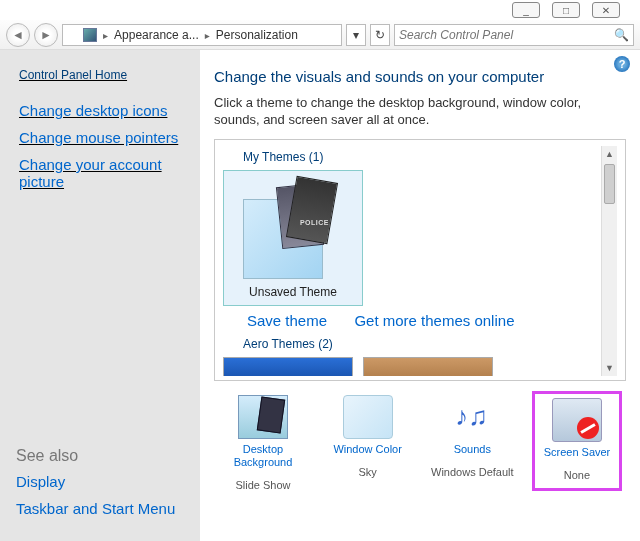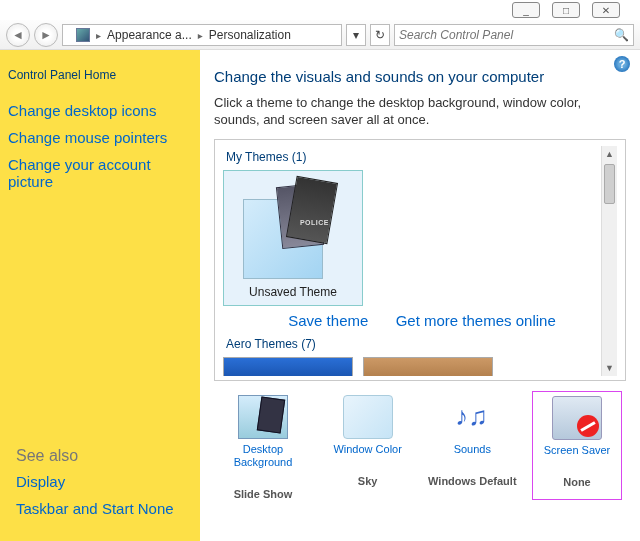--- a/index.html
+++ b/index.html
@@ -6,73 +6,73 @@
   body { font-family: "Segoe UI", Tahoma, sans-serif; font-size: 12px; background: #fff; width: 640px; height: 541px; overflow: hidden; color: #000; }
   a.link { color: #0066cc; text-decoration: none; cursor: pointer; font-size: 15px; }
 
   
   .titlebar { height: 20px; display: flex; justify-content: flex-end; align-items: center; padding-right: 20px; gap: 12px; }
   .winbtn { width: 28px; height: 16px; border: 1px solid #888; border-radius: 3px; display: flex; align-items: center; justify-content: center; font-size: 10px; color: #555; background: #f7f7f7; cursor: default; }
 
   
   .navbar { height: 30px; display: flex; align-items: center; padding: 0 6px; border-bottom: 1px solid #ddd; background: linear-gradient(#fdfdfd,#f0f0f0); gap: 4px; }
   .navbtn { width: 24px; height: 24px; border: 1px solid #bbb; border-radius: 50%; background: radial-gradient(#fff 30%, #e8e8e8 100%); display: flex; align-items: center; justify-content: center; color: #777; cursor: pointer; }
-  .address { flex: 0 0 280px; height: 22px; border: 1px solid #bbb; background: #fff; display: flex; align-items: center; padding: 0 13px; gap: 4px; }
+  .address { flex: 0 0 280px; height: 22px; border: 1px solid #bbb; background: #fff; display: flex; align-items: center; padding: 0 20px; gap: 4px; }
   .address .crumb { color: #333; white-space: nowrap; }
   .address .sep::after { content: "▸"; color: #666; margin: 0 2px; font-size: 10px; }
   .address .icon { width: 14px; height: 14px; background: linear-gradient(135deg,#6aa,#357); border: 1px solid #679; }
   .smallbtn { width: 20px; height: 22px; border: 1px solid #bbb; background: #fff; display: flex; align-items: center; justify-content: center; color: #444; cursor: pointer; }
   .search { flex: 1; height: 22px; border: 1px solid #bbb; display: flex; align-items: center; padding: 0 4px; background:#fff; }
   .search input { border: none; flex: 1; font-size: 12px; color: #1d4ed8; font-style: italic; outline: none; }
   .search .sicon { color: #2a6; }
 
   
   .body { display: flex; height: 491px; }
-  .sidebar { width: 200px; padding: 18px 8px; background: #fde047; position: relative; }
+  .sidebar { width: 200px; padding: 18px 19px; background: #e5e5e5; position: relative; text-decoration: underline; }
   .sidebar .home { color: #003e78; font-size: 12px; margin-bottom: 20px; }
   .sidebar a.link { display: block; margin-bottom: 10px; }
   .sidebar .seealso { position: absolute; bottom: 14px; left: 16px; }
   .sidebar .seealso .lbl { color: #777; font-size: 16px; margin-bottom: 8px; display:block; }
 
   .main { flex: 1; padding: 18px 14px 10px 14px; position: relative; }
   .help { position: absolute; top: 6px; right: 10px; width: 16px; height: 16px; border-radius: 50%; background: radial-gradient(#6ad 30%, #05a 100%); color: #fff; font-size: 11px; font-weight: bold; display:flex; align-items:center; justify-content:center; cursor:pointer; }
   .heading { color: #003e78; font-size: 15px; margin-bottom: 10px; }
   .subtext { color: #333; font-size: 13px; margin-bottom: 10px; line-height: 1.3; }
 
   .themesbox { border: 1px solid #c9c9c9; padding: 6px 8px 4px 8px; background: #fff; position: relative; }
-  .themesbox .grouplabel { color: #003e78; font-size: 12px; margin: 4px 0 6px 3px; }
+  .themesbox .grouplabel { color: #003e78; font-size: 12px; margin: 4px 0 6px 20px; }
   .themes-scroll { height: 230px; overflow: hidden; position: relative; }
   .scrollbar { position: absolute; right: 0; top: 0; bottom: 0; width: 16px; background: #f0f0f0; border-left: 1px solid #ddd; }
   .scrollbar .arrow { height: 16px; display:flex; align-items:center; justify-content:center; color:#666; font-size:9px; }
   .scrollbar .thumb { position:absolute; left:2px; right:2px; top:18px; height:40px; background:#cfcfcf; border:1px solid #aaa; border-radius:2px; }
 
   .theme-item { width: 140px; text-align: center; }
   .theme-item.selected { background: #e6f2fb; border: 1px solid #8cc; padding: 4px 4px 6px 4px; }
   .theme-thumb { width: 100px; height: 100px; margin: 4px auto 6px auto; position: relative; }
   .theme-thumb .bg { width: 80px; height: 80px; background: linear-gradient(135deg, #d4ecfb, #a3d4f2); border: 1px solid #9bc; position: absolute; left: 0; bottom: 0; }
   .theme-thumb .card1 { width: 42px; height: 62px; background: linear-gradient(#333,#555); border: 1px solid #222; position:absolute; right:10px; top:0; transform: rotate(10deg); }
   .theme-thumb .card2 { width: 42px; height: 62px; background: linear-gradient(#556,#889); border: 1px solid #334; position:absolute; right:22px; top:6px; transform: rotate(-6deg); }
   .theme-thumb .police { position:absolute; right:14px; top:40px; color:#ddd; font-size:7px; font-weight:bold; letter-spacing:0.5px; }
   .theme-caption { font-size: 12px; color: #222; }
 
-  .themelinks { text-align: center; padding: 6px 20px 4px 0; }
+  .themelinks { text-align: left; padding: 6px 20px 4px 0; }
   .themelinks a { margin-left: 24px; }
 
   .aero-row { display: flex; gap: 10px; margin-top: 4px; }
   .aero-thumb { width: 130px; height: 40px; border:1px solid #aaa; }
   .aero-thumb.t1 { background: linear-gradient(#2a6fd6, #0a3b8c); }
   .aero-thumb.t2 { background: linear-gradient(#c96, #963); }
 
   
   .bottomrow { display: flex; justify-content: space-between; margin-top: 14px; padding: 0 4px; }
   .action { width: 90px; text-align: center; font-size: 11px; cursor:pointer; }
   .action .icon { width: 50px; height: 44px; margin: 0 auto 4px auto; position:relative; }
   .action .label { color: #0066cc; display:block; line-height:1.2; }
-  .action .sub { color: #555; display:block; margin-top:19px;font-weight:bold; }
-  .action.highlight { border: 1px solid #d946ef; padding: 4px 2px; margin-top:-4px; }
+  .action .sub { color: #555; display:block; margin-top:10px; }
+  .action.highlight { border: 3px solid #d946ef; padding: 4px 2px; margin-top:-4px; }
 
   .icon.desktop { background: linear-gradient(#d4ecfb,#9cd); border:1px solid #79b; position:relative; }
   .icon.desktop::after { content:""; position:absolute; right:4px; top:2px; width:22px; height:32px; background:#334; border:1px solid #112; transform:rotate(8deg); }
   .icon.wincolor { background: linear-gradient(135deg,#e8f4fc,#c6e4f6); border:1px solid #acd; border-radius:4px; }
   .icon.sounds { background:none; }
   .icon.sounds::before { content:"♪♫"; color:#36c; font-size:26px; position:absolute; left:8px; top:6px; text-shadow:1px 1px #fff; }
   .icon.screensaver { background: linear-gradient(#dfe9f3,#b5c8db); border:1px solid #99b; border-radius:3px; }
   .icon.screensaver::after { content:""; position:absolute; right:2px; bottom:2px; width:22px; height:22px; border-radius:50%; background:#e22; }
   .icon.screensaver .slash { position:absolute; right:5px; bottom:11px; width:16px; height:3px; background:#fff; transform:rotate(-30deg); z-index:2; }
 </style>
@@ -120,21 +120,21 @@
 <div class="body">
   <div class="sidebar">
     <div class="home">Control Panel Home</div>
     <a class="link">Change desktop icons</a>
     <a class="link">Change mouse pointers</a>
     <a class="link">Change your account picture</a>
 
     <div class="seealso">
       <span class="lbl">See also</span>
       <a class="link">Display</a>
-      <a class="link">Taskbar and Start None</a>
+      <a class="link">Taskbar and Start Menu</a>
     </div>
   </div>
 
   <div class="main">
     <div class="help">
         <span>?</span>
       </div>
     <div class="heading">Change the visuals and sounds on your computer</div>
     <div class="subtext">Click a theme to change the desktop background, window color, sounds, and screen saver all at once.</div>
 
@@ -147,21 +147,21 @@
             <div class="card2"></div>
             <div class="card1"></div>
             <div class="police">POLICE</div>
           </div>
           <div class="theme-caption">Unsaved Theme</div>
         </div>
         <div class="themelinks">
           <a class="link">Save theme</a>
           <a class="link">Get more themes online</a>
         </div>
-        <div class="grouplabel">Aero Themes (7)</div>
+        <div class="grouplabel">Aero Themes (2)</div>
         <div class="aero-row">
           <div class="aero-thumb t1"></div>
           <div class="aero-thumb t2"></div>
         </div>
 
         <div class="scrollbar">
           <div class="arrow">▲</div>
           <div class="thumb"></div>
           <div class="arrow" style="position:absolute;bottom:0;left:0;right:0;">▼</div>
         </div>

